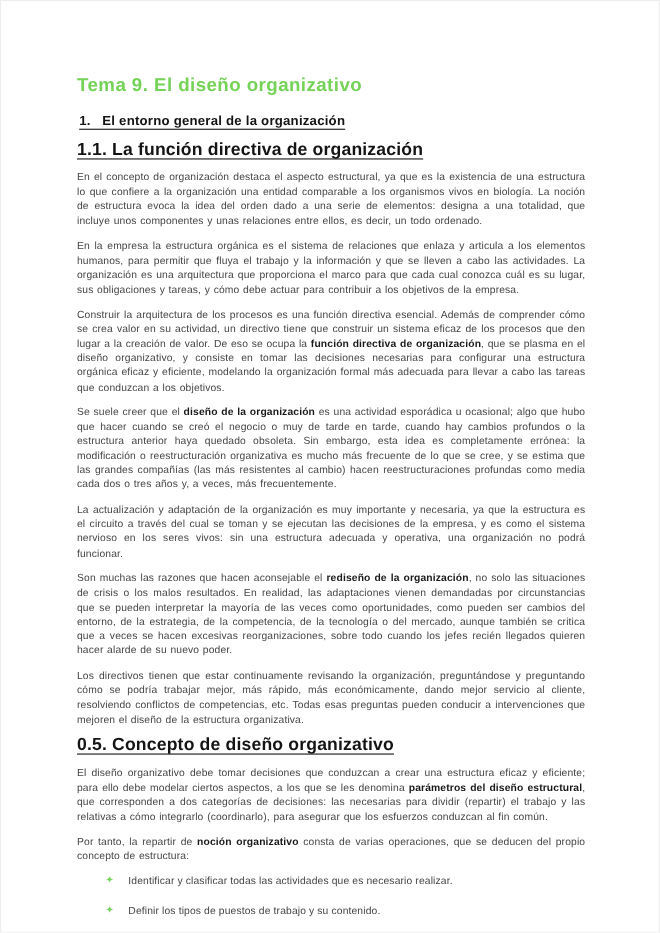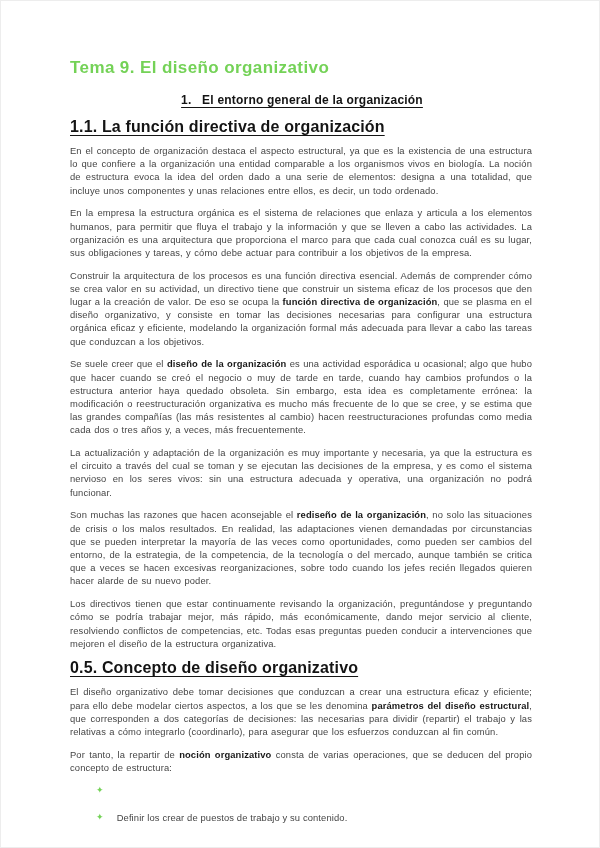--- a/index.html
+++ b/index.html
@@ -20,33 +20,32 @@
     background:#ffffff;
     box-shadow: inset 0 0 0 1px #ededed;
     padding:58px 68px 30px 70px;
     overflow:hidden;
   }
   .doc-title{
     color:var(--accent);
     font-size:17px;
     font-weight:bold;
     letter-spacing:.4px;
-    margin:0 0 15px 0;
+    margin:10px 0 15px 0;
   }
   .h1{
     color:var(--heading);
     font-size:12px;
     font-weight:bold;
     letter-spacing:.2px;
     white-space:pre-wrap;
     text-decoration:underline;
     text-underline-offset:3px;
     text-decoration-thickness:1px;
     margin:0 0 11px 2px;
-    text-align:center;
   }
   .h2{
     color:var(--heading);
     font-size:16px;
     font-weight:bold;
     letter-spacing:.15px;
     text-decoration:underline;
     text-underline-offset:3px;
     text-decoration-thickness:1px;
     margin:0 0 8px 0;
@@ -94,18 +93,19 @@
     <p class="para"><span>Construir la arquitectura de los procesos es una función directiva esencial. Además de comprender cómo se crea valor en su actividad, un directivo tiene que construir un sistema eficaz de los procesos que den lugar a la creación de valor. De eso se ocupa la </span><b>función directiva de organización</b><span>, que se plasma en el diseño organizativo, y consiste en tomar las decisiones necesarias para configurar una estructura orgánica eficaz y eficiente, modelando la organización formal más adecuada para llevar a cabo las tareas que conduzcan a los objetivos.</span></p>
     <p class="para"><span>Se suele creer que el </span><b>diseño de la organización</b><span> es una actividad esporádica u ocasional; algo que hubo que hacer cuando se creó el negocio o muy de tarde en tarde, cuando hay cambios profundos o la estructura anterior haya quedado obsoleta.  Sin embargo, esta idea es completamente errónea: la modificación o reestructuración organizativa es mucho más frecuente de lo que se cree, y se estima que las grandes compañías (las más resistentes al cambio) hacen reestructuraciones profundas como media cada dos o tres años y, a veces, más frecuentemente.</span></p>
     <p class="para"><span>La actualización y adaptación de la organización es muy importante y necesaria, ya que la estructura es el circuito a través del cual se toman y se ejecutan las decisiones de la empresa, y es como el sistema nervioso en los seres vivos: sin una estructura adecuada y operativa, una organización no podrá funcionar.</span></p>
     <p class="para"><span>Son muchas las razones que hacen aconsejable el </span><b>rediseño de la organización</b><span>, no solo las situaciones de crisis o los malos resultados. En realidad, las adaptaciones vienen demandadas por circunstancias que se pueden interpretar la mayoría de las veces como oportunidades, como pueden ser cambios del entorno, de la estrategia, de la competencia, de la tecnología o del mercado, aunque también se critica que a veces se hacen excesivas reorganizaciones, sobre todo cuando los jefes recién llegados quieren hacer alarde de su nuevo poder.</span></p>
     <p class="para"><span>Los directivos tienen que estar continuamente revisando la organización, preguntándose y preguntando cómo se podría trabajar mejor, más rápido, más económicamente, dando mejor servicio al cliente, resolviendo conflictos de competencias, etc. Todas esas preguntas pueden conducir a intervenciones que mejoren el diseño de la estructura organizativa.</span></p>
     <div class="h2"><b>0.5. Concepto de diseño organizativo</b></div>
     <p class="para"><span>El diseño organizativo debe tomar decisiones que conduzcan a crear una estructura eficaz y eficiente; para ello debe modelar ciertos aspectos, a los que se les denomina </span><b>parámetros del diseño estructural</b><span>, que corresponden a dos categorías de decisiones: las necesarias para dividir (repartir) el trabajo y las relativas a cómo integrarlo (coordinarlo), para asegurar que los esfuerzos conduzcan al fin común.</span></p>
     <p class="para"><span>Por tanto, la repartir de </span><b>noción organizativo</b><span> consta de varias operaciones, que se deducen del propio concepto de estructura:</span></p>
     <div class="bullet">
       <span class="bullet-glyph">✦</span>
+      <span class="bullet-text"><span>Identificar y clasificar todas las actividades que es necesario realizar.</span></span>
     </div>
     <div class="bullet">
       <span class="bullet-glyph">✦</span>
-      <span class="bullet-text"><span>Definir los crear de puestos de trabajo y su contenido.</span></span>
+      <span class="bullet-text"><span>Definir los tipos de puestos de trabajo y su contenido.</span></span>
     </div>
   </div>
 
 </body></html>

